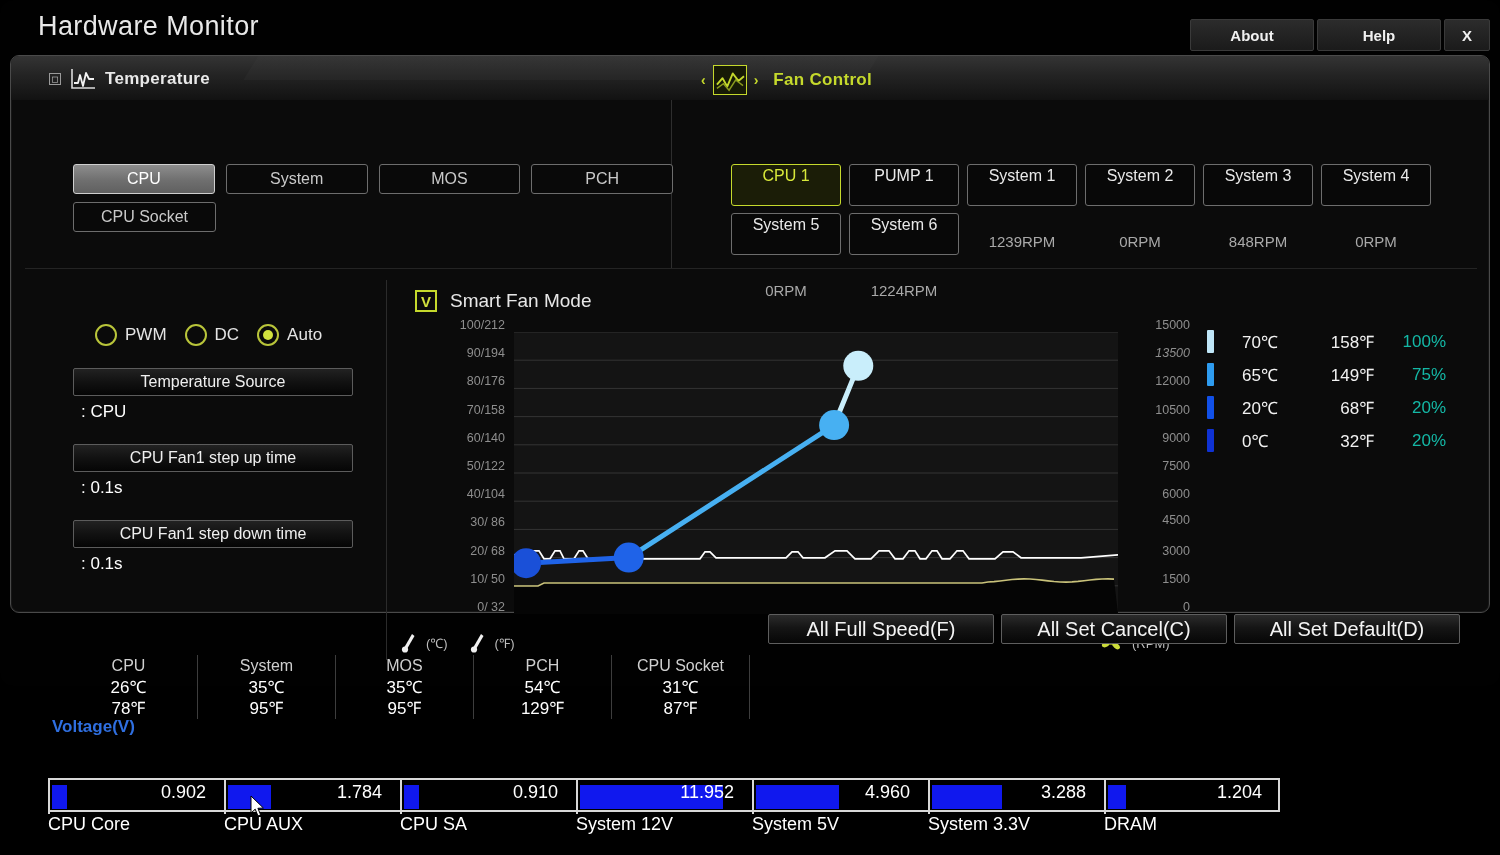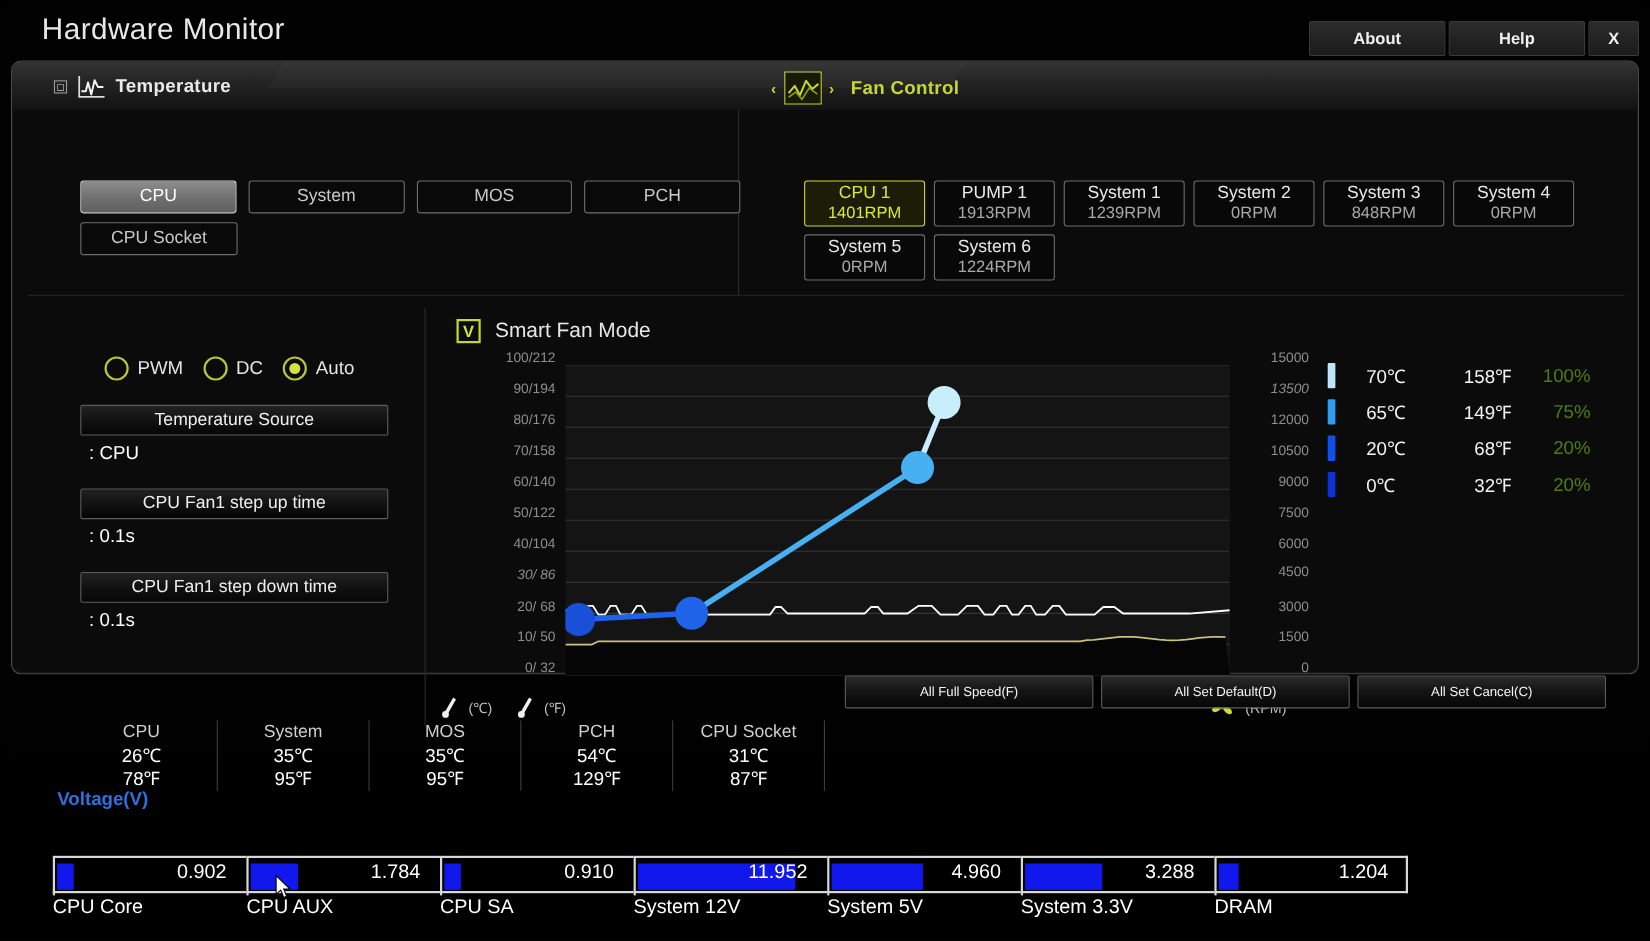--- a/index.html
+++ b/index.html
@@ -75,20 +75,21 @@
   .hdiv{ position:absolute; left:14px; top:212px; width:1452px; height:1px; background:#242424; }
 
   
   .fanwrap{ position:absolute; left:720px; top:108px; width:760px; }
   .fanrow{ display:flex; gap:8px; margin-bottom:7px; }
   .fbtn{
     min-width:110px; height:42px; border:1px solid #6d6d6d; border-radius:3px;
     background:#080808; padding:2px 8px 12px;
     display:flex; flex-direction:column; align-items:center; justify-content:flex-start;
     cursor:pointer;
+    gap:48px;
   }
   .fbtn .n{ font-size:16px; color:#e9e9e9; line-height:18px; }
   .fbtn .r{ font-size:15px; color:#a9a9a9; line-height:18px; }
   .fbtn.sel{ border-color:#c5d92c; background:#1b1d07; }
   .fbtn.sel .n, .fbtn.sel .r{ color:#d8e83a; }
 
   
   .ctrls{ position:absolute; left:62px; top:230px; width:300px; }
   .modes{ display:flex; align-items:center; gap:8px; margin:38px 0 0 22px; }
   .radio{ width:22px; height:22px; border-radius:50%; border:2px solid #b9c53a; background:#0a0a0a;
@@ -121,32 +122,32 @@
   .ytickR{ position:absolute; left:737px; top:46px; width:66px; }
   .ytl, .ytr{ position:absolute; font-size:12.5px; color:#8e8e8e; white-space:pre; }
   .ytl{ right:0; text-align:right; }
   .ytr{ right:0; text-align:right; }
 
   .legend{ position:absolute; left:820px; top:45px; }
   .lrow{ display:flex; align-items:center; height:33px; }
   .lbar{ width:7px; height:23px; border-radius:1px; margin-right:28px; }
   .lc{ width:58px; font-size:17px; color:#f2f2f2; }
   .lf{ width:74px; text-align:right; font-size:17px; color:#f2f2f2; }
-  .lp{ width:72px; text-align:right; font-size:17px; color:#4d7c0f; }
+  .lp{ width:72px; text-align:right; font-size:17px; color:#14b8a6; }
 
   .axicons{ position:absolute; left:14px; top:352px; display:flex; align-items:center; gap:8px; }
   .unit{ font-size:13px; color:#bdbdbd; margin-right:14px; }
   .rpmico{ position:absolute; left:712px; top:352px; display:flex; align-items:center; gap:9px; }
 
   
   .acts{ position:absolute; right:40px; top:614px; display:flex; gap:7px; }
   .abtn{
     width:226px; height:30px; border:1px solid #5e5e5e; border-radius:2px;
     background:linear-gradient(180deg,#2b2b2b 0%,#151515 45%,#060606 100%);
-    color:#f4f4f4; font-size:12px;
+    color:#f4f4f4; font-size:20px;
     display:flex; align-items:center; justify-content:center; cursor:pointer;
   }
 
   
   .readouts{ position:absolute; left:60px; top:655px; display:flex; }
   .rcell{ width:138px; text-align:center; border-right:1px solid #3d3d3d; padding:0 4px; }
   .rcell:last-child{ border-right:1px solid #3d3d3d; }
   .rname{ font-size:16px; color:#cfcfcf; line-height:22px; }
   .rc{ font-size:17px; color:#ffffff; line-height:21px; }
   .rf{ font-size:17px; color:#ffffff; line-height:21px; }
@@ -290,21 +291,21 @@
       </div>
 
       <div class="ytickL" id="ytl">
           <div class="ytl" style="top: -8px;">100/212</div>
           <div class="ytl" style="top: 20.2px;">90/194</div>
           <div class="ytl" style="top: 48.4px;">80/176</div>
           <div class="ytl" style="top: 76.6px;">70/158</div>
           <div class="ytl" style="top: 104.8px;">60/140</div>
           <div class="ytl" style="top: 133px;">50/122</div>
           <div class="ytl" style="top: 161.2px;">40/104</div>
-          <div class="ytl" style="top: 189.4px; font-style: italic;">30/ 86</div>
+          <div class="ytl" style="top: 189.4px;">30/ 86</div>
           <div class="ytl" style="top: 217.6px;">20/ 68</div>
           <div class="ytl" style="top: 245.8px;">10/ 50</div>
           <div class="ytl" style="top: 274px;">0/ 32</div>
         </div>
       <div class="ytickR" id="ytr">
           <div class="ytr" style="top: -8px;">15000</div>
           <div class="ytr" style="top: 20.2px; font-style: italic;">13500</div>
           <div class="ytr" style="top: 48.4px;">12000</div>
           <div class="ytr" style="top: 76.6px;">10500</div>
           <div class="ytr" style="top: 104.8px;">9000</div>
@@ -399,22 +400,22 @@
           </g>
           <circle cx="12" cy="11" r="2.1" fill="#8e9c22"></circle>
         </svg>
         <div class="unit">(RPM)</div>
       </div>
     </div>
   </div>
 
   <div class="acts">
     <div class="abtn">All Full Speed(F)</div>
+    <div class="abtn">All Set Cancel(C)</div>
     <div class="abtn">All Set Default(D)</div>
-    <div class="abtn">All Set Cancel(C)</div>
   </div>
 
   <div class="readouts" id="readouts">
       <div class="rcell">
         <div class="rname">CPU</div>
         <div class="rc">26℃</div>
         <div class="rf">78℉</div>
       </div>
       <div class="rcell">
         <div class="rname">System</div>

